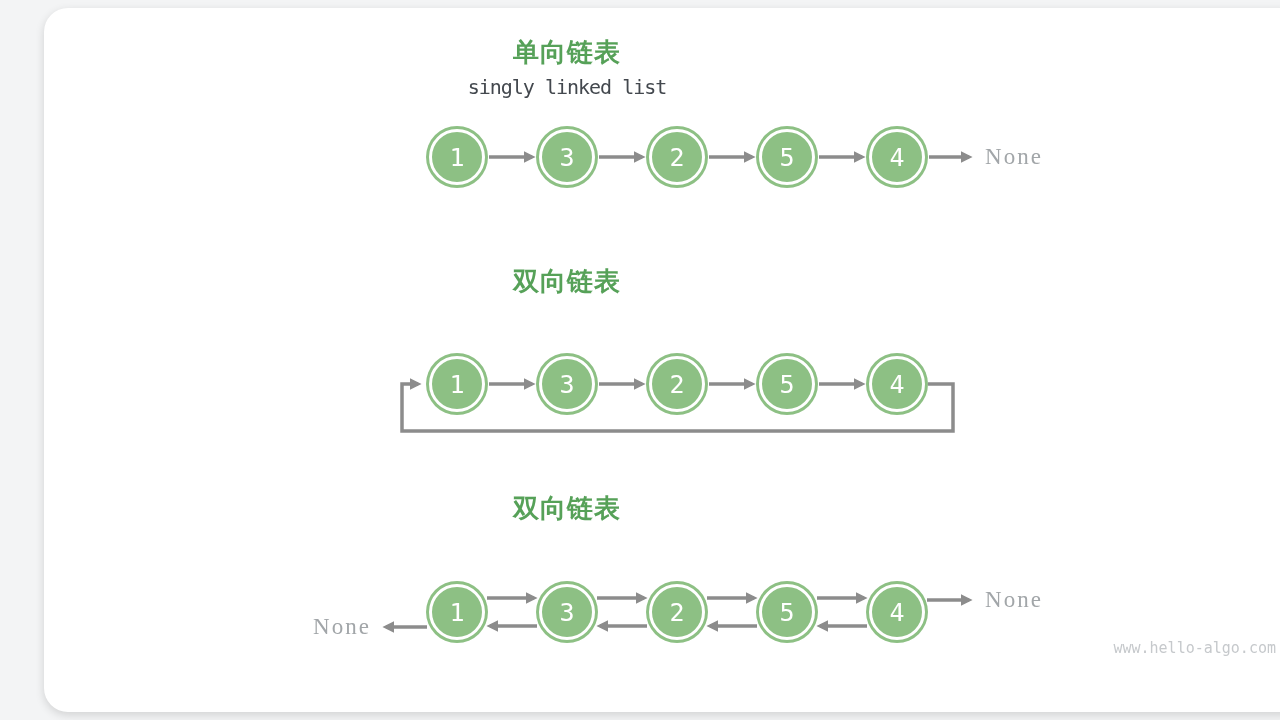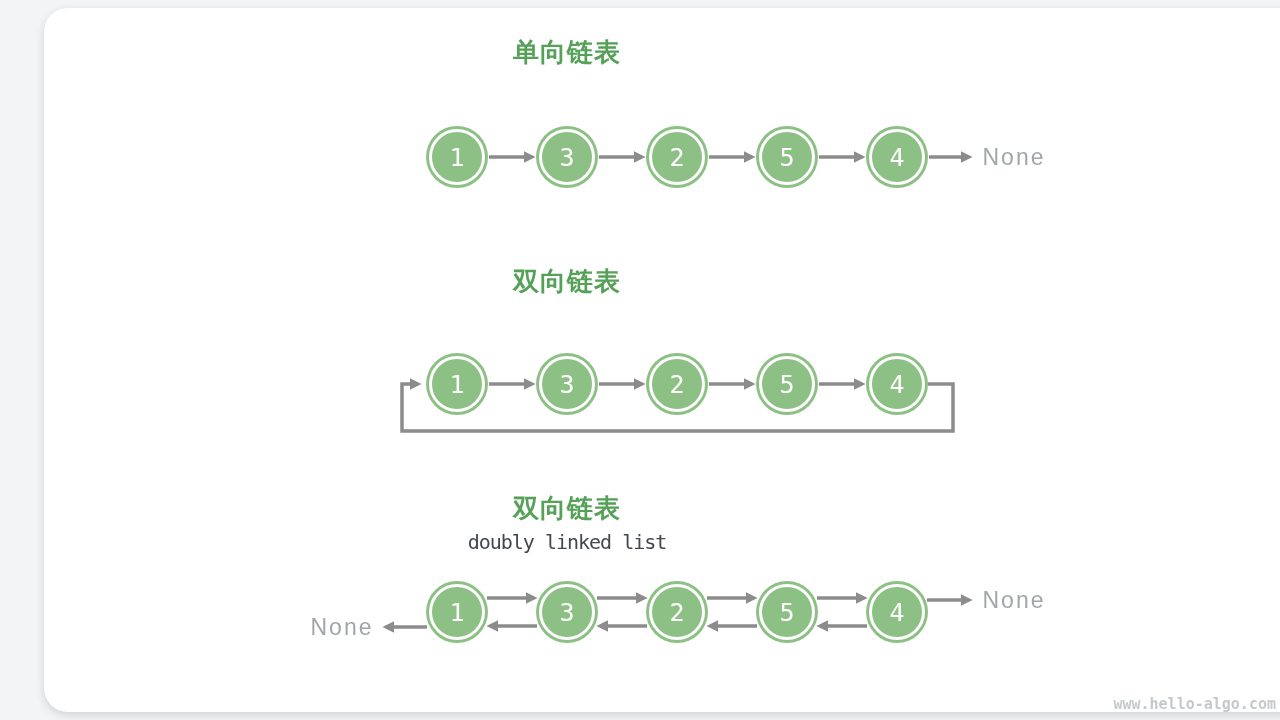--- a/index.html
+++ b/index.html
@@ -40,27 +40,27 @@
     border:3px solid #ffffff;
     box-shadow:0 0 0 3px var(--node-green);
     display:flex;align-items:center;justify-content:center;
   }
   .node-value{
     font-family:"DejaVu Sans Mono",monospace;font-size:25px;
     color:var(--node-text);line-height:1;
   }
   .none-label{
     position:absolute;transform:translate(-50%,-50%);
-    font-family:Liberation Sans, sans-serif;font-size:23px;
+    font-family:Liberation Serif, serif;font-size:23px;
     color:var(--none-gray);white-space:nowrap;letter-spacing:2px;
   }
   .watermark{
-    position:absolute;left:1240px;top:704px;transform:translate(-100%,-50%);
+    position:absolute;left:1240px;top:648px;transform:translate(-100%,-50%);
     font-family:"DejaVu Sans Mono",monospace;font-size:15px;
-    color:var(--watermark-gray);white-space:nowrap;font-weight:bold;
+    color:var(--watermark-gray);white-space:nowrap;
   }
 </style>
 </head>
 <body>
 
 <div class="canvas">
   <div class="card"></div>
 
   <svg class="arrow-layer" width="1280" height="720" viewBox="0 0 1280 720">
     <defs>
@@ -93,20 +93,21 @@
       <line class="arrow" x1="501" y1="626" x2="454" y2="626" marker-end="url(#ah)"></line>
       <line class="arrow" x1="611" y1="626" x2="564" y2="626" marker-end="url(#ah)"></line>
       <line class="arrow" x1="721" y1="626" x2="674" y2="626" marker-end="url(#ah)"></line>
       <line class="arrow" x1="831" y1="626" x2="784" y2="626" marker-end="url(#ah)"></line>
       <line class="arrow" x1="391" y1="627" x2="350" y2="627" marker-end="url(#ah)"></line>
       <line class="arrow" x1="891" y1="600" x2="933" y2="600" marker-end="url(#ah)"></line>
     </g>
   </svg>
 
   <div class="zh-title" style="left:531px;top:52px">单向链表</div>
+  <div class="en-subtitle" style="left:531px;top:87px">singly linked list</div>
   <div class="node" style="left:421px;top:157px">
       <span class="node-value">1</span>
     </div>
   <div class="node" style="left:531px;top:157px">
       <span class="node-value">3</span>
     </div>
   <div class="node" style="left:641px;top:157px">
       <span class="node-value">2</span>
     </div>
   <div class="node" style="left:751px;top:157px">
@@ -128,21 +129,20 @@
       <span class="node-value">2</span>
     </div>
   <div class="node" style="left:751px;top:384px">
       <span class="node-value">5</span>
     </div>
   <div class="node" style="left:861px;top:384px">
       <span class="node-value">4</span>
     </div>
 
   <div class="zh-title" style="left:531px;top:508px">双向链表</div>
-  <div class="en-subtitle" style="left:531px;top:542px">doubly linked list</div>
   <div class="none-label" style="left:306px;top:627px">None</div>
   <div class="node" style="left:421px;top:612px">
       <span class="node-value">1</span>
     </div>
   <div class="node" style="left:531px;top:612px">
       <span class="node-value">3</span>
     </div>
   <div class="node" style="left:641px;top:612px">
       <span class="node-value">2</span>
     </div>

